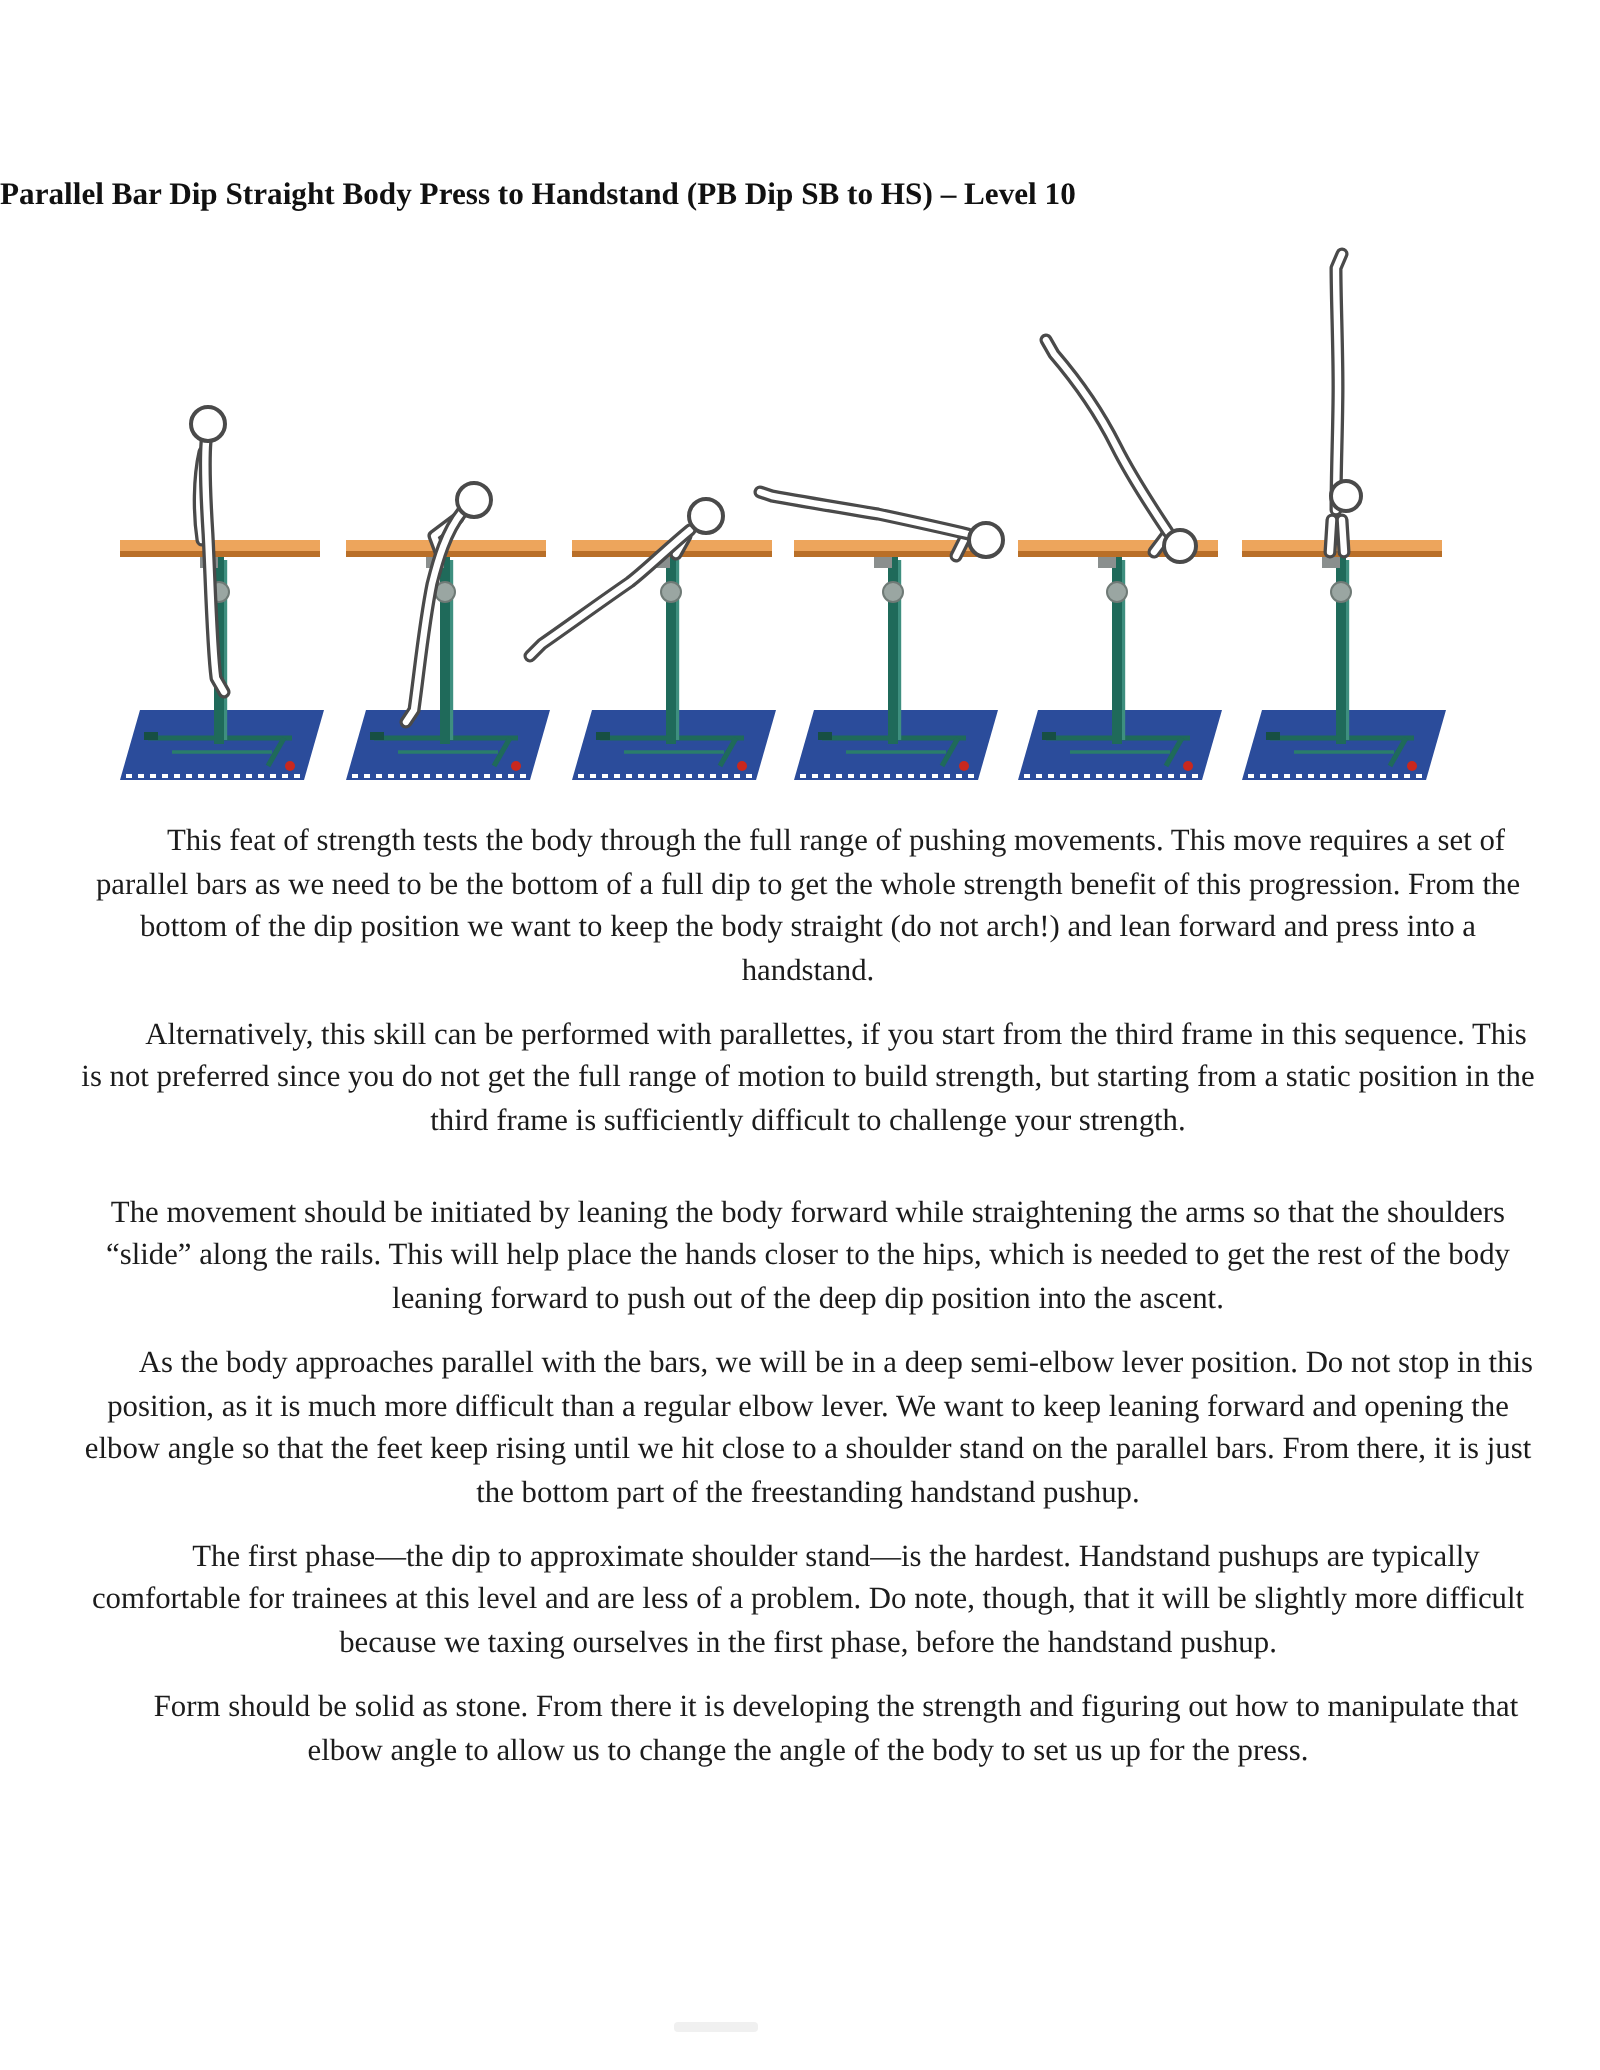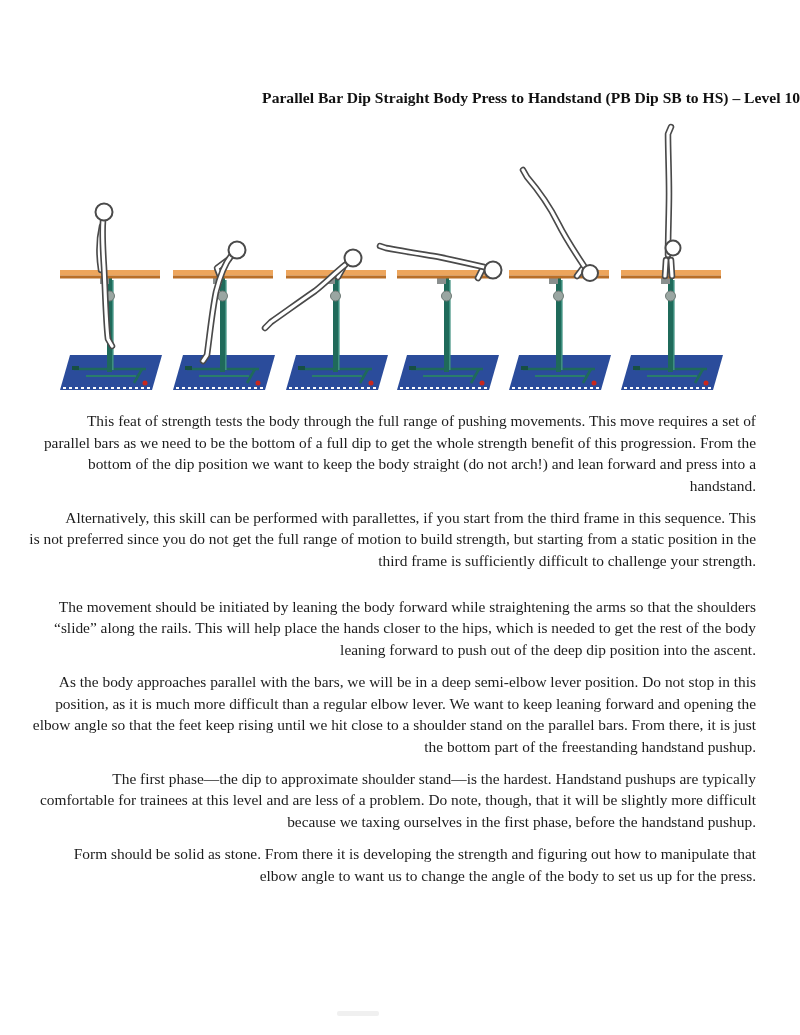--- a/index.html
+++ b/index.html
@@ -1,22 +1,22 @@
 <!DOCTYPE html>
 <html><head>
 <meta charset="utf-8">
 <style>
   html,body{margin:0;padding:0;background:#ffffff;}
   .page{position:relative;width:800px;height:1035px;background:#ffffff;overflow:hidden;
         font-family:"Liberation Serif","DejaVu Serif",serif;color:#1c1c1c;}
-  .doc-title{position:absolute;top:89px;left:0;width:800px;text-align:right;
+  .doc-title{position:absolute;top:89px;left:0;width:800px;text-align:left;
              font-weight:bold;font-size:15.6px;color:#111;}
   .illustration{position:absolute;left:58px;top:120px;width:690px;height:280px;}
-  .body-text{position:absolute;left:24px;top:410px;width:732px;
-             font-size:15.4px;line-height:21.6px;text-align:right;}
+  .body-text{position:absolute;left:38px;top:410px;width:732px;
+             font-size:15.4px;line-height:21.6px;text-align:center;}
   .body-text p{margin:0 0 10.5px 0;text-indent:28px;}
   .body-text p.no-indent{text-indent:0;margin-top:24px;}
   .limb-outer{fill:none;stroke:#4a4a4a;stroke-width:6.5;stroke-linecap:round;stroke-linejoin:round;}
   .limb-inner{fill:none;stroke:#ffffff;stroke-width:3.2;stroke-linecap:round;stroke-linejoin:round;}
   .head{fill:#ffffff;stroke:#4a4a4a;stroke-width:2;}
   .footer-mark{position:absolute;left:337px;top:1011px;width:42px;height:5px;
                background:#f0f0f0;border-radius:2px;}
 </style>
 </head>
 <body>
@@ -112,18 +112,18 @@
       </g>
     </svg>
   </div>
 
   <div class="body-text">
     <p>This feat of strength tests the body through the full range of pushing movements. This move requires a set of parallel bars as we need to be the bottom of a full dip to get the whole strength benefit of this progression. From the bottom of the dip position we want to keep the body straight (do not arch!) and lean forward and press into a handstand.</p>
     <p>Alternatively, this skill can be performed with parallettes, if you start from the third frame in this sequence. This is not preferred since you do not get the full range of motion to build strength, but starting from a static position in the third frame is sufficiently difficult to challenge your strength.</p>
     <p class="no-indent">The movement should be initiated by leaning the body forward while straightening the arms so that the shoulders “slide” along the rails. This will help place the hands closer to the hips, which is needed to get the rest of the body leaning forward to push out of the deep dip position into the ascent.</p>
     <p>As the body approaches parallel with the bars, we will be in a deep semi-elbow lever position. Do not stop in this position, as it is much more difficult than a regular elbow lever. We want to keep leaning forward and opening the elbow angle so that the feet keep rising until we hit close to a shoulder stand on the parallel bars. From there, it is just the bottom part of the freestanding handstand pushup.</p>
     <p>The first phase—the dip to approximate shoulder stand—is the hardest. Handstand pushups are typically comfortable for trainees at this level and are less of a problem. Do note, though, that it will be slightly more difficult because we taxing ourselves in the first phase, before the handstand pushup.</p>
-    <p>Form should be solid as stone. From there it is developing the strength and figuring out how to manipulate that elbow angle to want us to change the angle of the body to set us up for the press.</p>
+    <p>Form should be solid as stone. From there it is developing the strength and figuring out how to manipulate that elbow angle to allow us to change the angle of the body to set us up for the press.</p>
   </div>
 
   <div class="footer-mark"></div>
 
 </div>
 
 </body></html>

